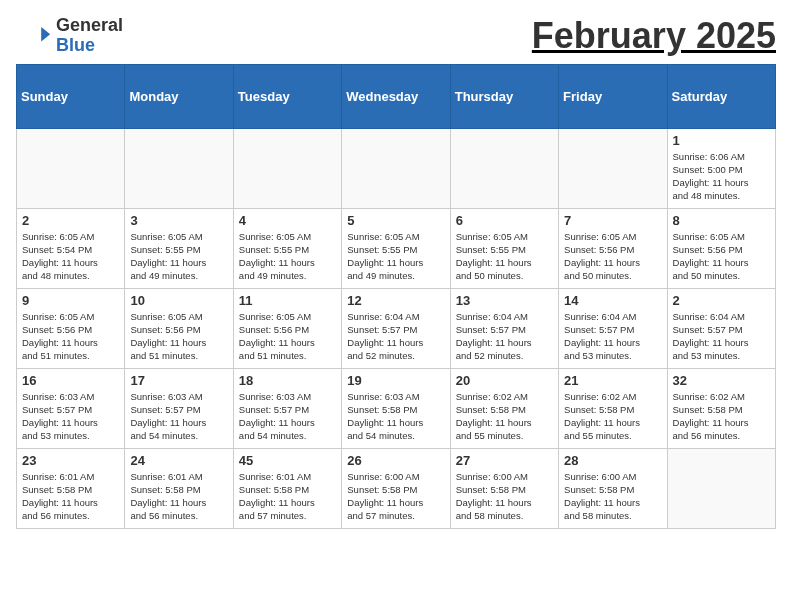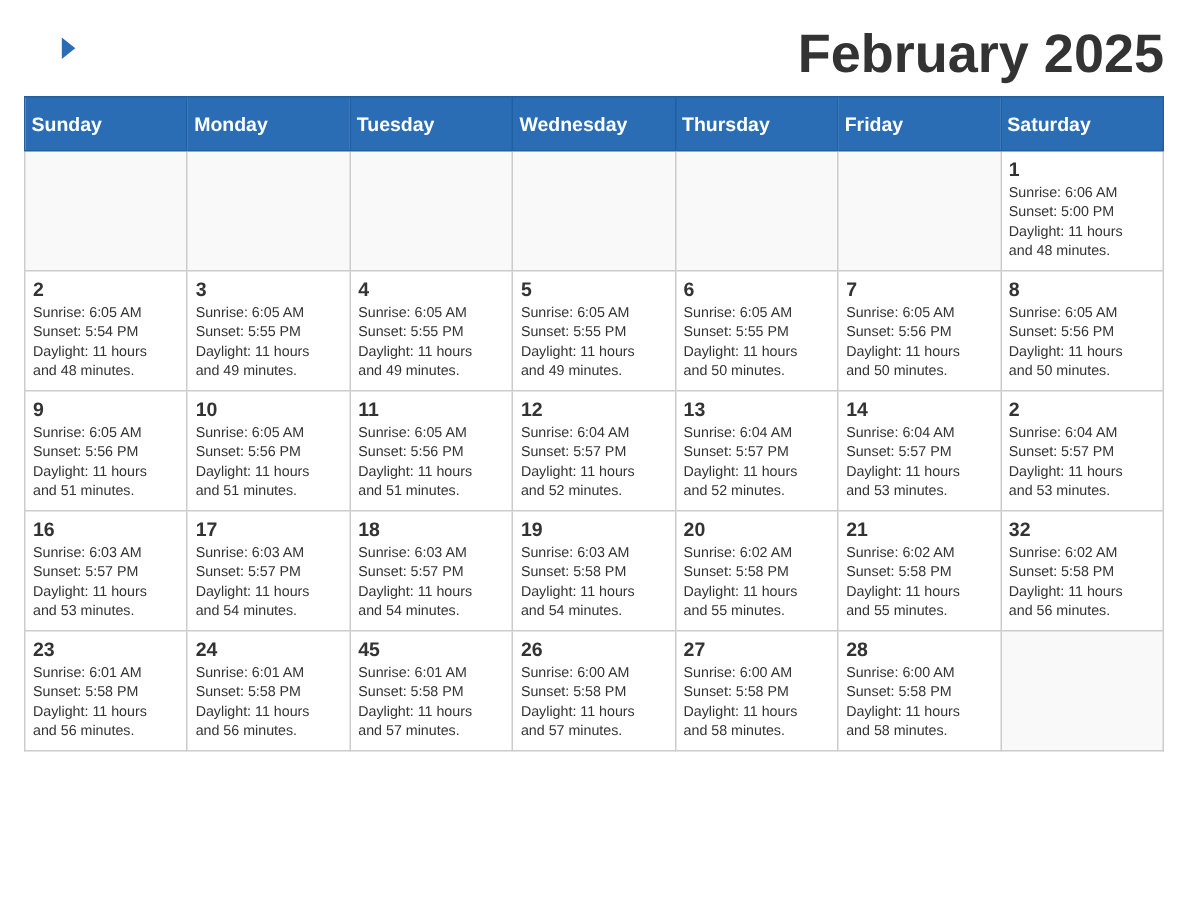--- a/index.html
+++ b/index.html
@@ -27,20 +27,21 @@
       line-height: 1.1;
     }
     .logo-general { color: #333; }
     .logo-blue { color: #2a6db5; }
     .logo-icon {
       width: 36px;
       height: 36px;
     }
     .title-block {
       text-align: right;
+      text-decoration: underline;
     }
     .calendar-title {
       font-size: 36px;
       font-weight: bold;
       color: #333;
       line-height: 1.1;
     }
     .calendar-subtitle {
       font-size: 14px;
       color: #555;
@@ -48,21 +49,21 @@
     .calendar {
       width: 100%;
       border-collapse: collapse;
       border: 1px solid #ccc;
     }
     .calendar th {
       background-color: #2a6db5;
       color: #fff;
       font-size: 13px;
       font-weight: bold;
-      padding: 10px 4px;
+      padding: 24px 4px;
       text-align: left;
       border: 1px solid #2060a0;
     }
     .calendar td {
       border: 1px solid #ccc;
       vertical-align: top;
       padding: 4px 5px;
       width: 108px;
       min-height: 80px;
       height: 80px;
@@ -85,20 +86,24 @@
     }
   </style>
 </head>
 <body>
 
 <div class="header">
   <div class="logo">
     <svg class="logo-icon" viewBox="0 0 40 40">
       <polygon points="28,10 38,18 28,26" fill="#2a6db5"></polygon>
     </svg>
+    <div class="logo-text">
+      <span class="logo-general">General</span><br>
+      <span class="logo-blue">Blue</span>
+    </div>
   </div>
   <div class="title-block">
     <div class="calendar-title">February 2025</div>
   </div>
 </div>
 
 <table class="calendar">
   <thead>
     <tr>
       <th>Sunday</th>

